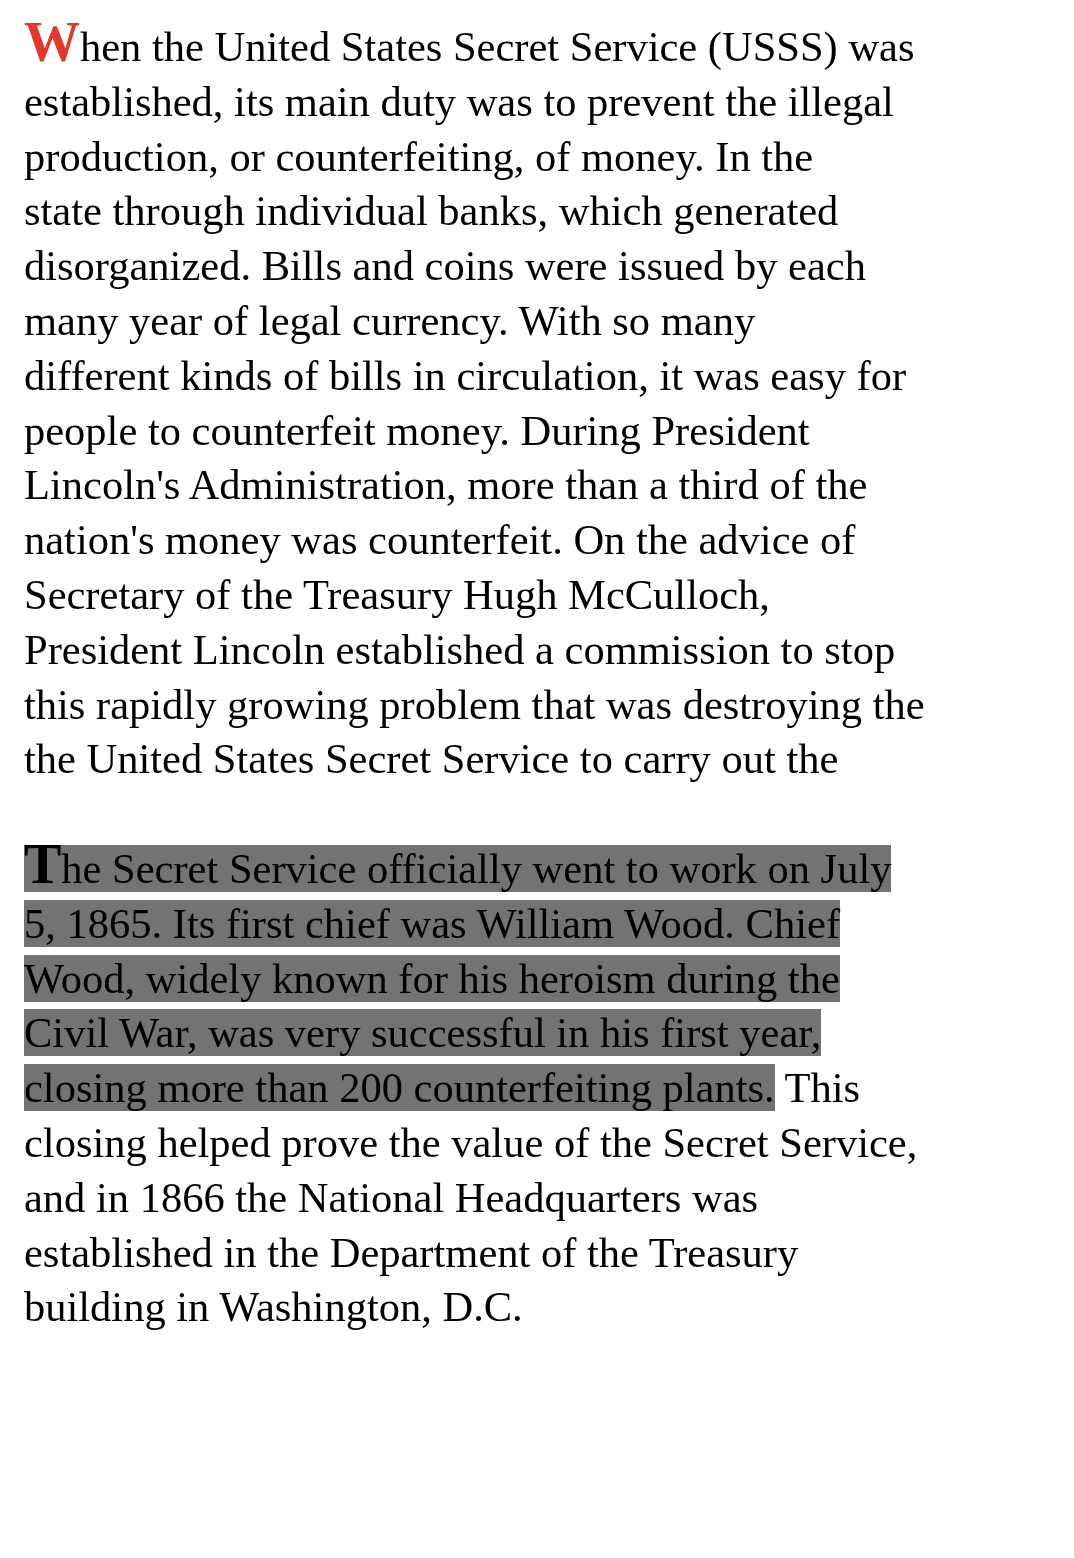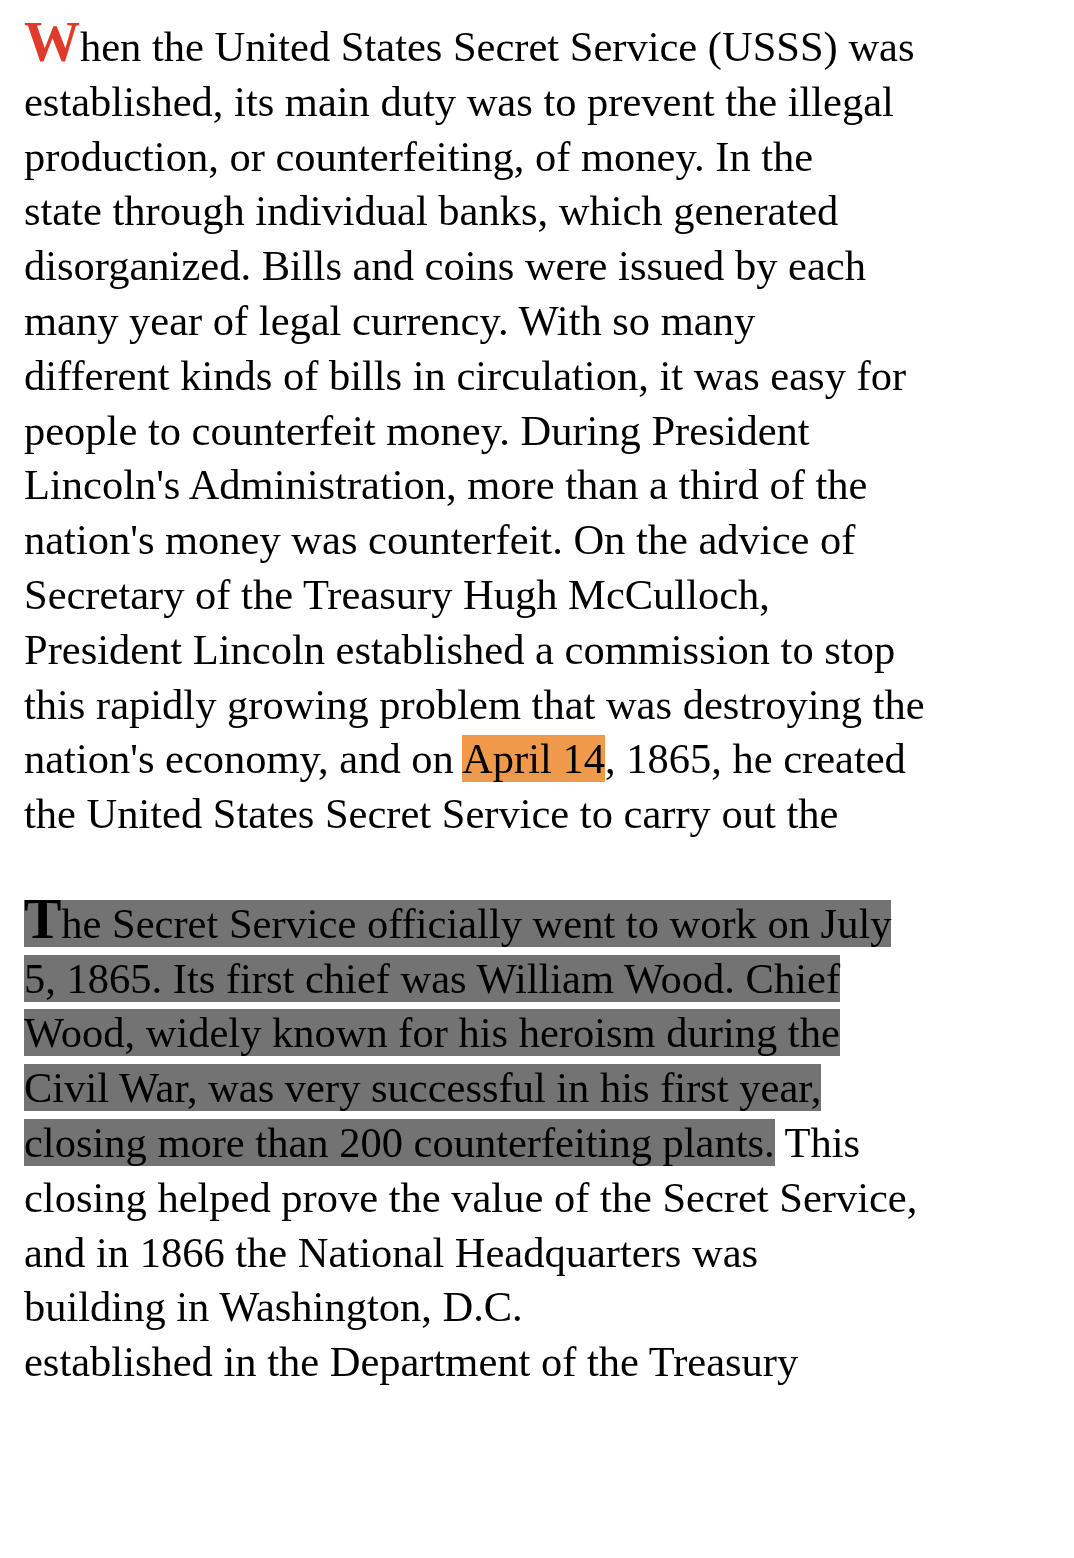--- a/index.html
+++ b/index.html
@@ -64,29 +64,28 @@
     <span class="line">state through individual banks, which generated</span>
     <span class="line">disorganized. Bills and coins were issued by each</span>
     <span class="line">many year of legal currency. With so many</span>
     <span class="line">different kinds of bills in circulation, it was easy for</span>
     <span class="line">people to counterfeit money. During President</span>
     <span class="line">Lincoln's Administration, more than a third of the</span>
     <span class="line">nation's money was counterfeit. On the advice of</span>
     <span class="line">Secretary of the Treasury Hugh McCulloch,</span>
     <span class="line">President Lincoln established a commission to stop</span>
     <span class="line">this rapidly growing problem that was destroying the</span>
-    <span class="line"><span>nation's economy, and on </span><span class="hl-orange">April 14</span><span>, 1865, he created</span></span>
     <span class="line">the United States Secret Service to carry out the</span>
   </p>
 
   <p class="para">
     <span class="line"><span class="hl-purple"><span class="dropcap dropcap-dark">T</span><span>he Secret Service officially went to work on July</span></span></span>
     <span class="line"><span class="hl-purple">5, 1865. Its first chief was William Wood. Chief</span></span>
     <span class="line"><span class="hl-purple">Wood, widely known for his heroism during the</span></span>
     <span class="line"><span class="hl-purple">Civil War, was very successful in his first year,</span></span>
     <span class="line"><span class="hl-purple">closing more than 200 counterfeiting plants.</span><span> This</span></span>
     <span class="line">closing helped prove the value of the Secret Service,</span>
     <span class="line">and in 1866 the National Headquarters was</span>
+    <span class="line">established in the Department of the Treasury</span>
     <span class="line">building in Washington, D.C.</span>
-    <span class="line">established in the Department of the Treasury</span>
   </p>
 
 </div>
 
 </body></html>

